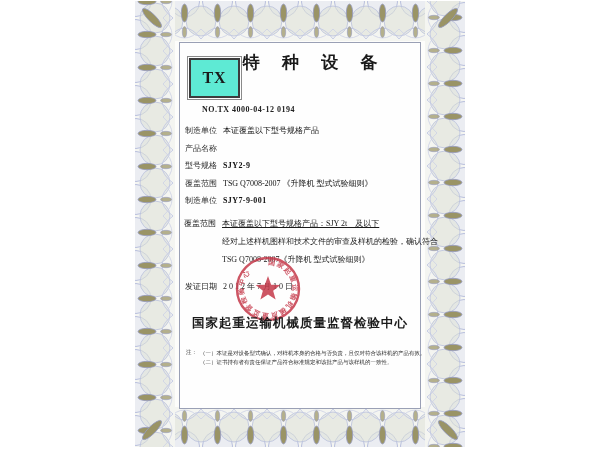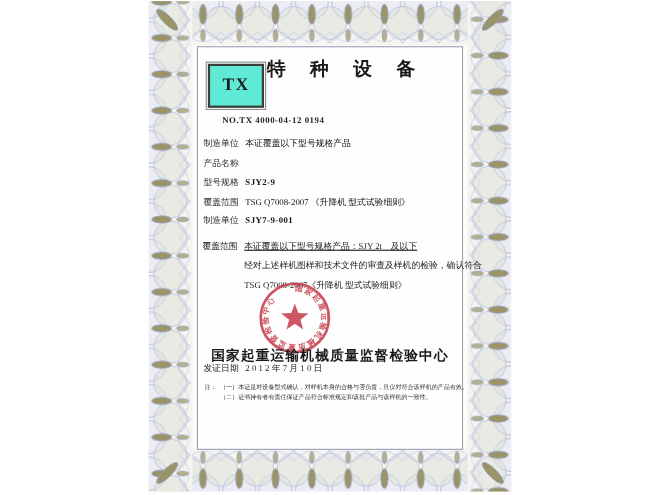--- a/index.html
+++ b/index.html
@@ -26,21 +26,21 @@
   .rows{position:absolute;left:5px;right:4px;top:79px;}
   .row{height:17.5px;display:flex;align-items:center;font-size:8px;white-space:nowrap;}
   .row .lbl{width:33px;color:#2b2b2b;flex:none;}
   .row .val{margin-left:5px;color:#111;}
   .val-model{font-weight:bold;letter-spacing:.4px;}
   .coverage{position:absolute;left:4px;right:4px;top:172px;font-size:8px;line-height:18px;}
   .coverage .cov-line1{display:flex;white-space:nowrap;}
   .coverage .lbl{width:33px;flex:none;}
   .coverage .txt{margin-left:5px;text-decoration:underline;}
   .cov-indent{margin-left:38px;white-space:nowrap;}
-  .issue-row{position:absolute;left:5px;top:236px;display:flex;font-size:8px;white-space:nowrap;align-items:center;height:14px;margin-top:48px;}
+  .issue-row{position:absolute;left:5px;top:236px;display:flex;font-size:8px;white-space:nowrap;align-items:center;height:14px;}
   .issue-row .lbl{width:33px;flex:none;}
   .issue-row .val{margin-left:5px;letter-spacing:2px;text-align:center;}
   .seal{position:absolute;left:48px;top:206px;width:80px;height:80px;opacity:.85;}
   .authority{position:absolute;left:0;right:0;top:272px;text-align:center;font-size:12.5px;font-weight:bold;letter-spacing:1px;white-space:nowrap;}
   .notes{position:absolute;left:6px;right:6px;top:306px;font-size:5.5px;color:#2e2e2e;display:flex;}
   .notes .lbl{width:14px;flex:none;}
   .notes .note-lines div{line-height:9px;white-space:nowrap;}
 </style>
 </head>
 <body>

